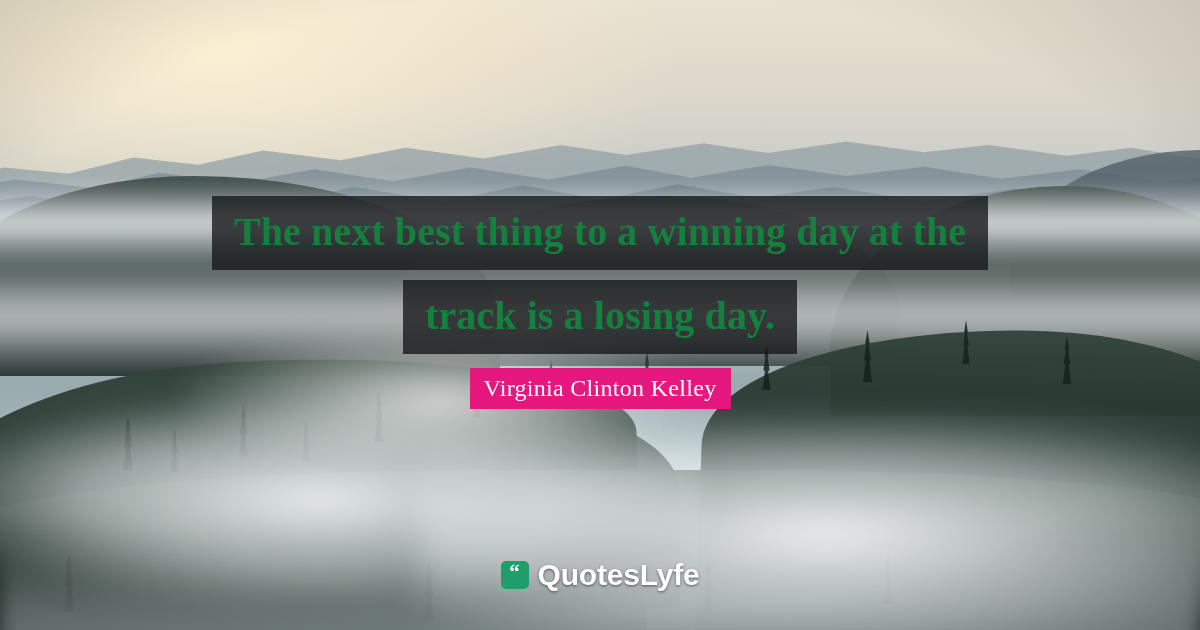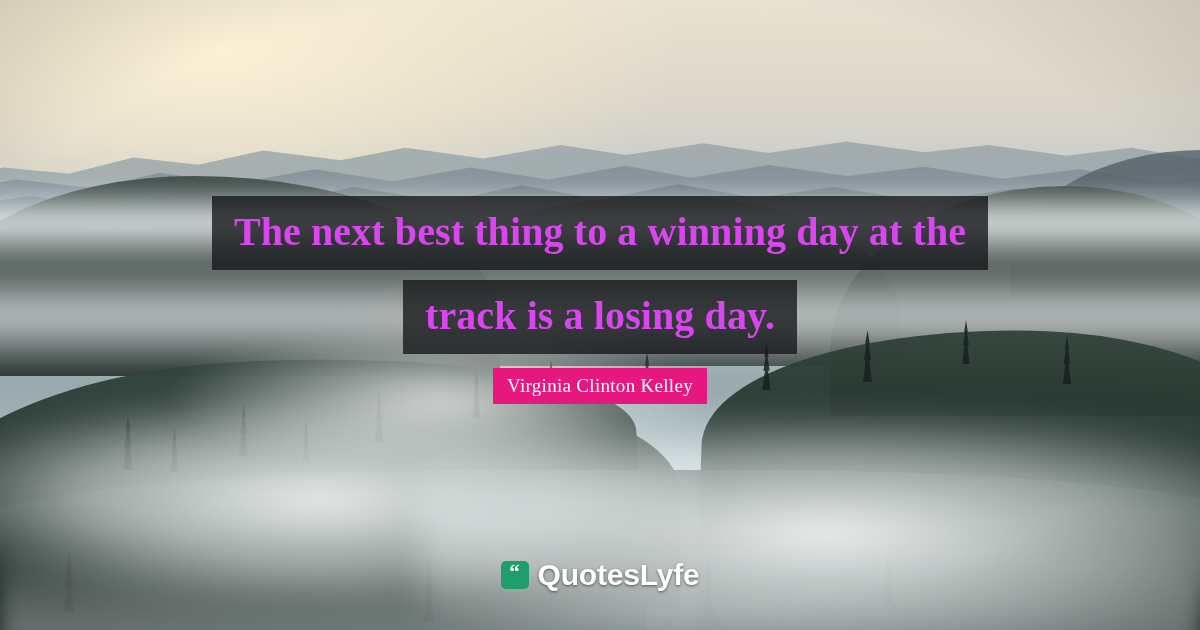--- a/index.html
+++ b/index.html
@@ -187,41 +187,41 @@
   .quote-block {
     position: absolute;
     left: 0;
     top: 196px;
     width: 1200px;
     text-align: center;
   }
   .quote-line {
     display: inline-block;
     background: rgba(20,22,24,0.78);
-    color: #d946ef;
+    color: #15803d;
     font-size: 40px;
     line-height: 1.0;
     font-weight: 700;
     letter-spacing: .1px;
     padding: 16px 22px 18px 22px;
     margin-bottom: 10px;
     white-space: nowrap;
   }
   .author-wrap {
     position: absolute;
     left: 0;
     top: 368px;
     width: 1200px;
     text-align: center;
   }
   .author {
     display: inline-block;
     background: #e6187f;
     color: #ffffff;
-    font-size: 19px;
+    font-size: 24px;
     line-height: 1;
     padding: 8px 14px 9px 14px;
     letter-spacing: .3px;
   }
 
   
   .logo {
     position: absolute;
     left: 0;
     top: 558px;

